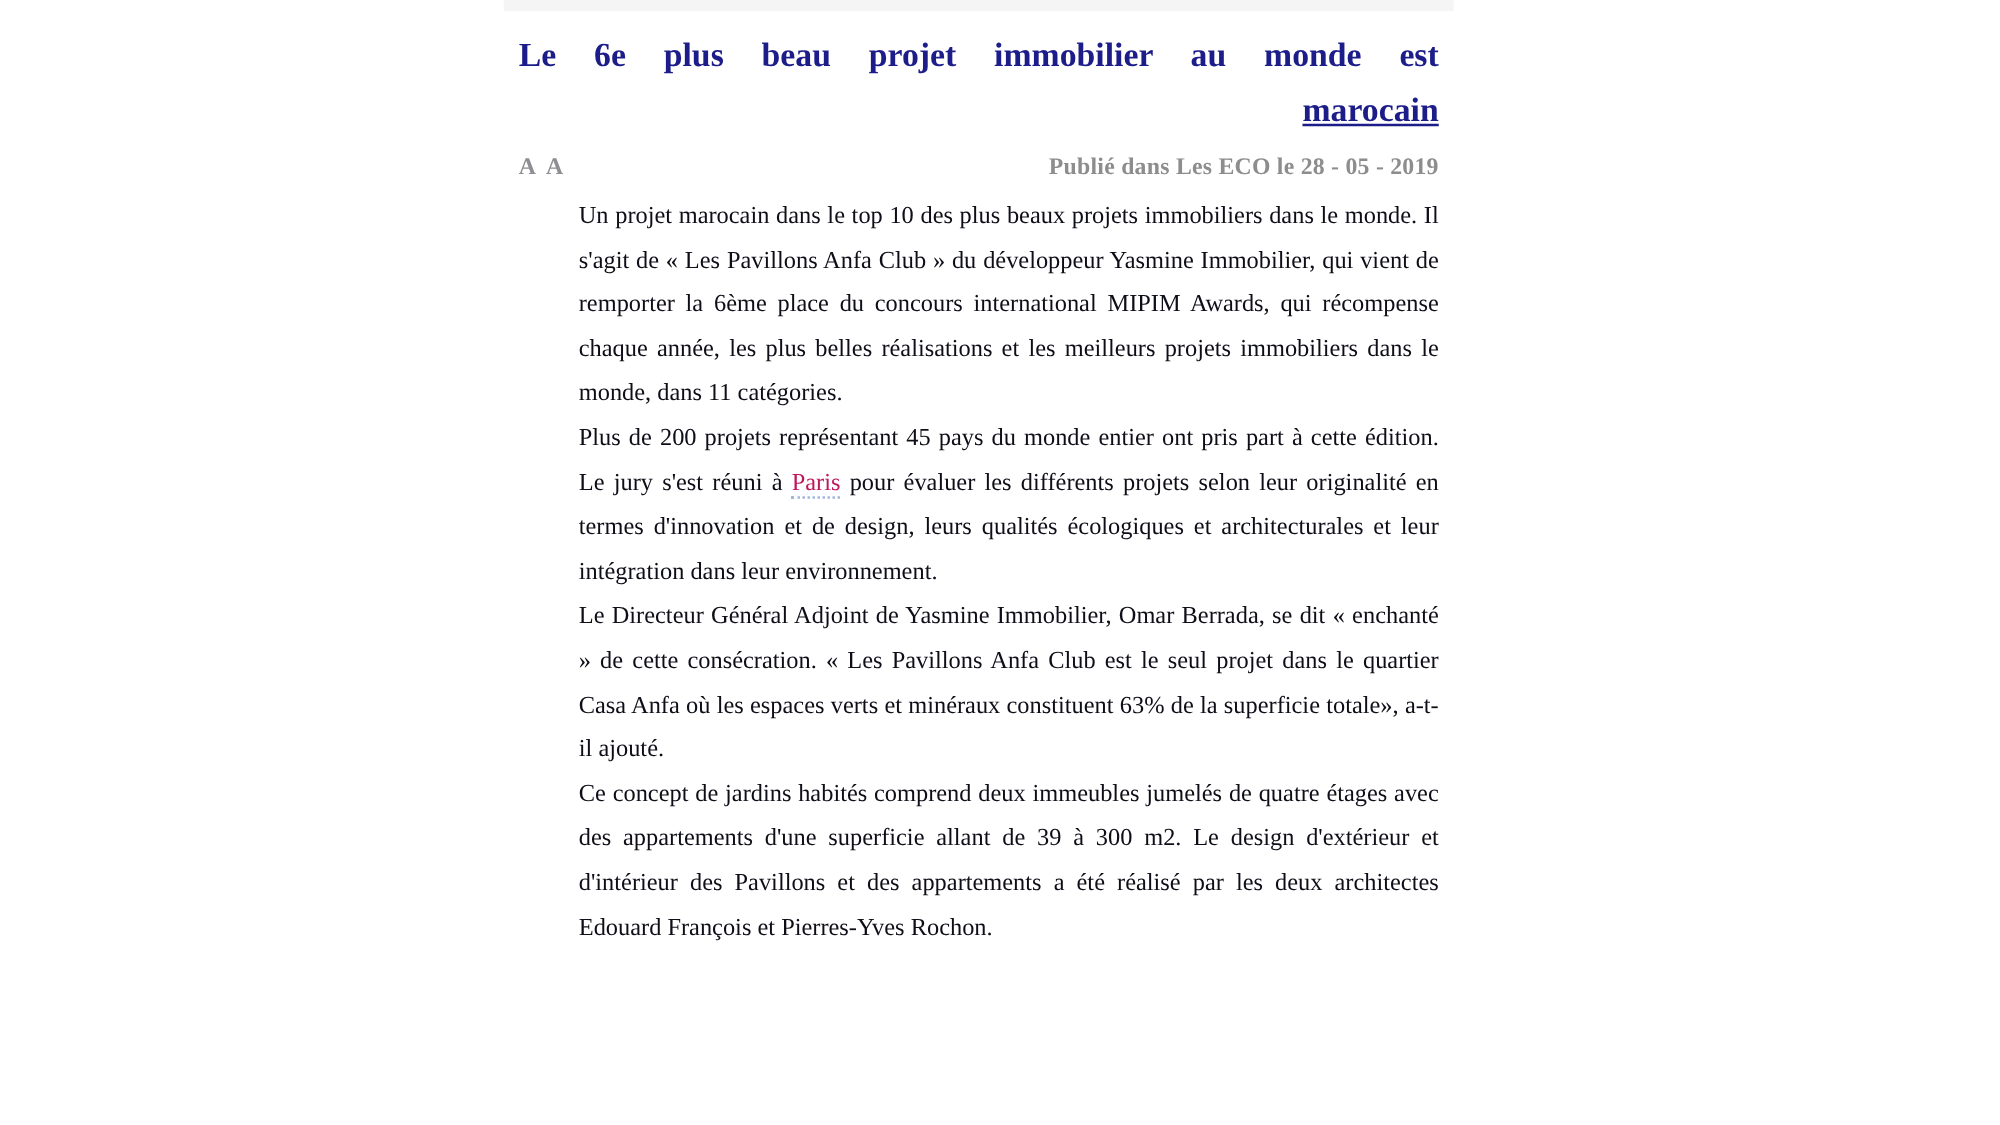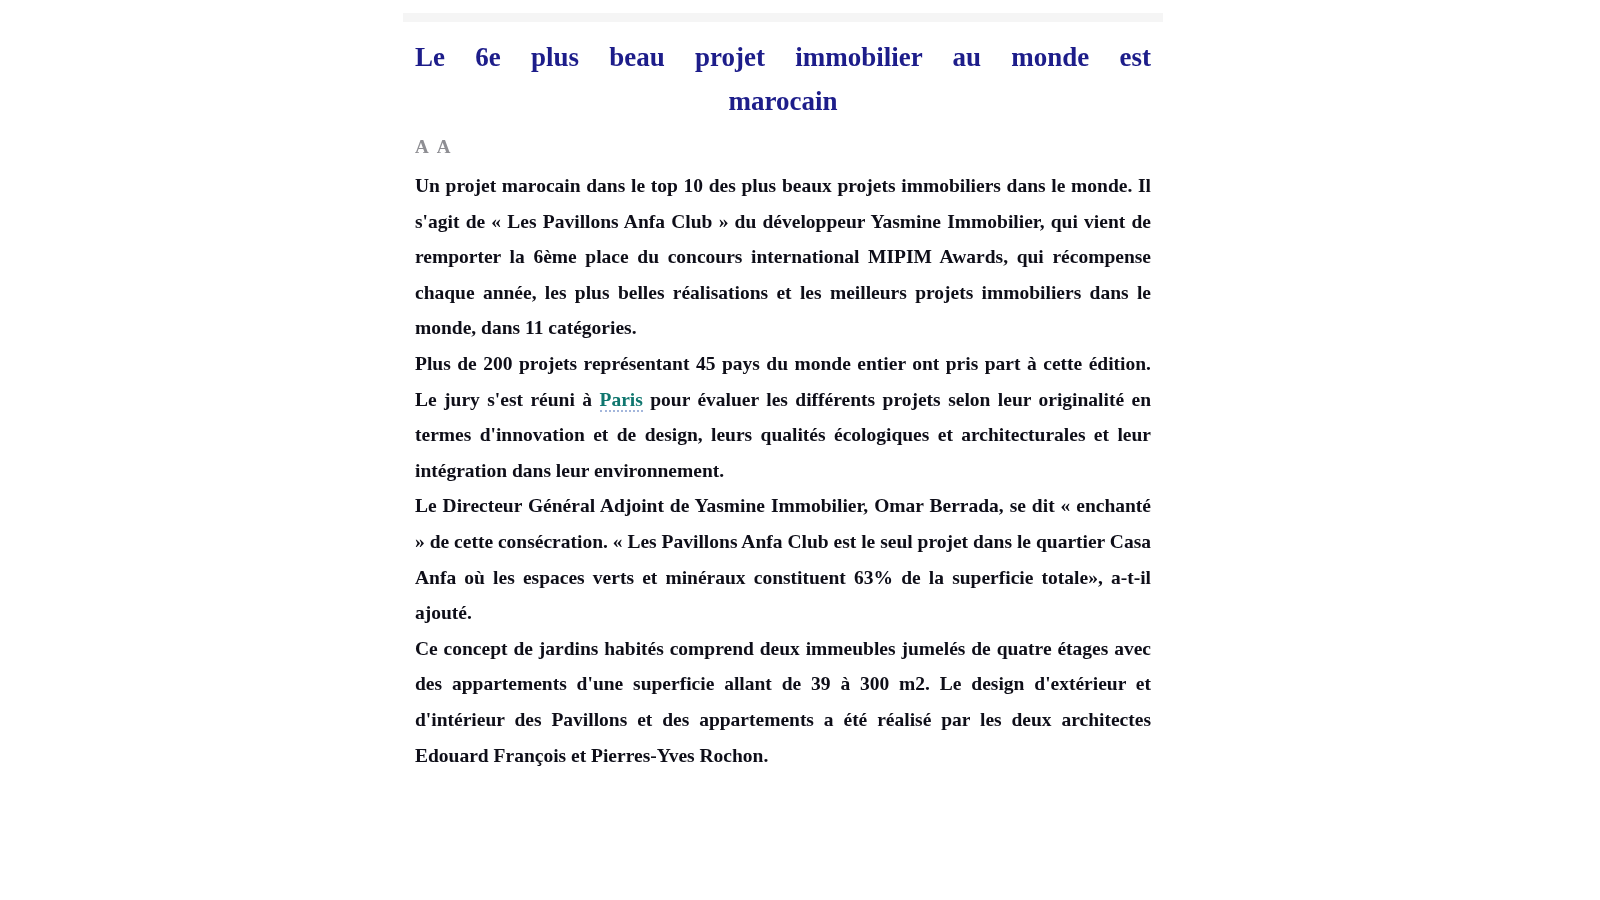--- a/index.html
+++ b/index.html
@@ -13,21 +13,21 @@
   }
   .page {
     position: relative;
     width: 1600px;
     height: 900px;
     background: #ffffff;
   }
   .content-col {
     position: absolute;
     left: 403px;
-    top: 13px;
+    top: 0;
     width: 760px;
   }
   .top-bar {
     height: 9px;
     width: 100%;
     background: #f5f5f5;
   }
   .inner {
     padding: 0 12px;
   }
@@ -36,21 +36,22 @@
     font-size: 27px;
     font-weight: bold;
     color: #1d1d8a;
     line-height: 44px;
   }
   .title-line-1 {
     text-align: justify;
     text-align-last: justify;
   }
   .title-line-2 {
-    text-align: center;
+    text-align: right;
+    text-decoration: underline;
   }
   .meta-row {
     margin-top: 13px;
     display: flex;
     justify-content: space-between;
     align-items: baseline;
     font-size: 19px;
     font-weight: bold;
     color: #8e8e93;
   }
@@ -61,31 +62,32 @@
   .font-controls span {
     cursor: pointer;
   }
   .published-meta {
     color: #8d8d8d;
     letter-spacing: 0.2px;
   }
   .article-body {
     margin-top: 10px;
     font-size: 19.5px;
-    font-weight: bold;
+    font-weight: normal;
     color: #0e0e18;
     line-height: 35.6px;
     text-align: justify;
+    margin-left: 48px;
   }
   .article-body p {
     margin: 0;
     padding: 0;
   }
   .inline-link {
-    color: #0f766e;
+    color: #be185d;
     text-decoration: none;
     border-bottom: 2px dotted #a3b6dc;
     cursor: pointer;
   }
 </style>
 </head>
 <body>
 
 <div class="page">
   <div class="content-col">
@@ -97,20 +99,21 @@
       <h1 class="article-title" style="margin:13px 0 0 0;">
         <div class="title-line-1">Le 6e plus beau projet immobilier au monde est</div>
         <div class="title-line-2">marocain</div>
       </h1>
 
       <div class="meta-row">
         <div class="font-controls">
           <span>A</span>
           <span>A</span>
         </div>
+        <div class="published-meta">Publié dans Les ECO le 28 - 05 - 2019</div>
       </div>
 
       <div class="article-body">
         <p>Un projet marocain dans le top 10 des plus beaux projets immobiliers dans le monde. Il s'agit de « Les Pavillons Anfa Club » du développeur Yasmine Immobilier, qui vient de remporter la 6ème place du concours international MIPIM Awards, qui récompense chaque année, les plus belles réalisations et les meilleurs projets immobiliers dans le monde, dans 11 catégories.</p>
         <p><span>Plus de 200 projets représentant 45 pays du monde entier ont pris part à cette édition. Le jury s'est réuni à </span><a class="inline-link">Paris</a><span> pour évaluer les différents projets selon leur originalité en termes d'innovation et de design, leurs qualités écologiques et architecturales et leur intégration dans leur environnement.</span></p>
         <p>Le Directeur Général Adjoint de Yasmine Immobilier, Omar Berrada, se dit « enchanté » de cette consécration. « Les Pavillons Anfa Club est le seul projet dans le quartier Casa Anfa où les espaces verts et minéraux constituent 63% de la superficie totale», a-t-il ajouté.</p>
         <p>Ce concept de jardins habités comprend deux immeubles jumelés de quatre étages avec des appartements d'une superficie allant de 39 à 300 m2. Le design d'extérieur et d'intérieur des Pavillons et des appartements a été réalisé par les deux architectes Edouard François et Pierres-Yves Rochon.</p>
       </div>
 
     </div>

